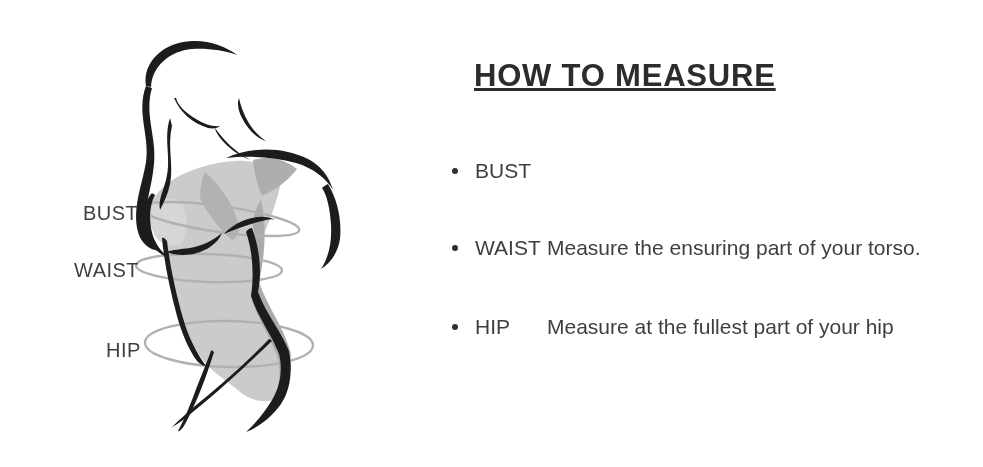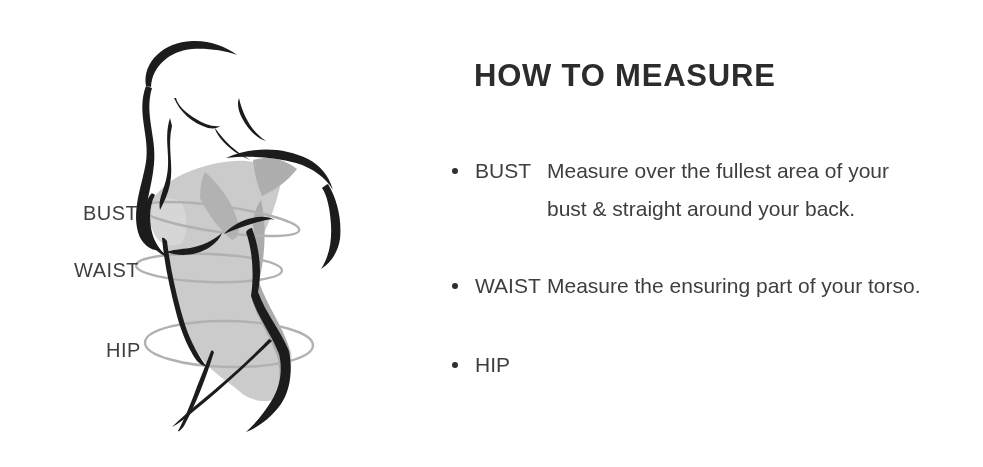--- a/index.html
+++ b/index.html
@@ -33,20 +33,21 @@
 
   
   .how-title {
     position: absolute;
     left: 474px; top: 58px;
     font-size: 31px;
     font-weight: bold;
     letter-spacing: 0.8px;
     color: #2c2c2c;
     white-space: nowrap;
+    text-decoration: underline;
   }
   .measure-list {
     position: absolute;
     left: 452px; top: 152px;
     width: 480px;
     list-style: none;
   }
   .measure-item {
     display: flex;
     align-items: flex-start;
@@ -113,33 +114,30 @@
   <span class="figure-label label-bust">BUST</span>
   <span class="figure-label label-waist">WAIST</span>
   <span class="figure-label label-hip">HIP</span>
 
   <h1 class="how-title">HOW TO MEASURE</h1>
 
   <ul class="measure-list">
     <li class="measure-item gap1">
       <span class="bullet-dot"></span>
       <span class="measure-term">BUST</span>
-      <span class="measure-desc">
-        <span class="line">Measure over the fullest area of your</span>
-        <span class="line">bust &amp; straight around your back.</span>
-      </span>
     </li>
     <li class="measure-item gap2">
       <span class="bullet-dot"></span>
       <span class="measure-term">WAIST</span>
       <span class="measure-desc">
         <span class="line">Measure the ensuring part of your torso.</span>
       </span>
     </li>
     <li class="measure-item">
       <span class="bullet-dot"></span>
       <span class="measure-term">HIP</span>
       <span class="measure-desc">
+        <span class="line">Measure at the fullest part of your hip</span>
       </span>
     </li>
   </ul>
 
 </div>
 
 </body></html>

